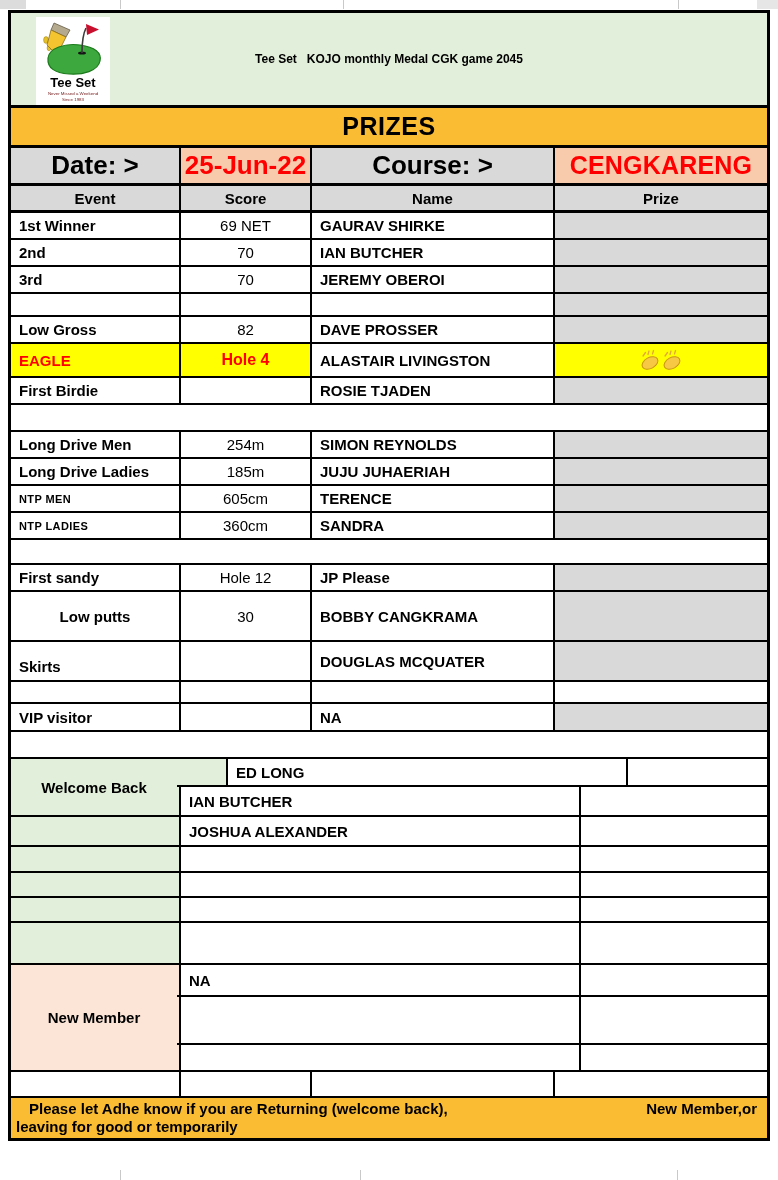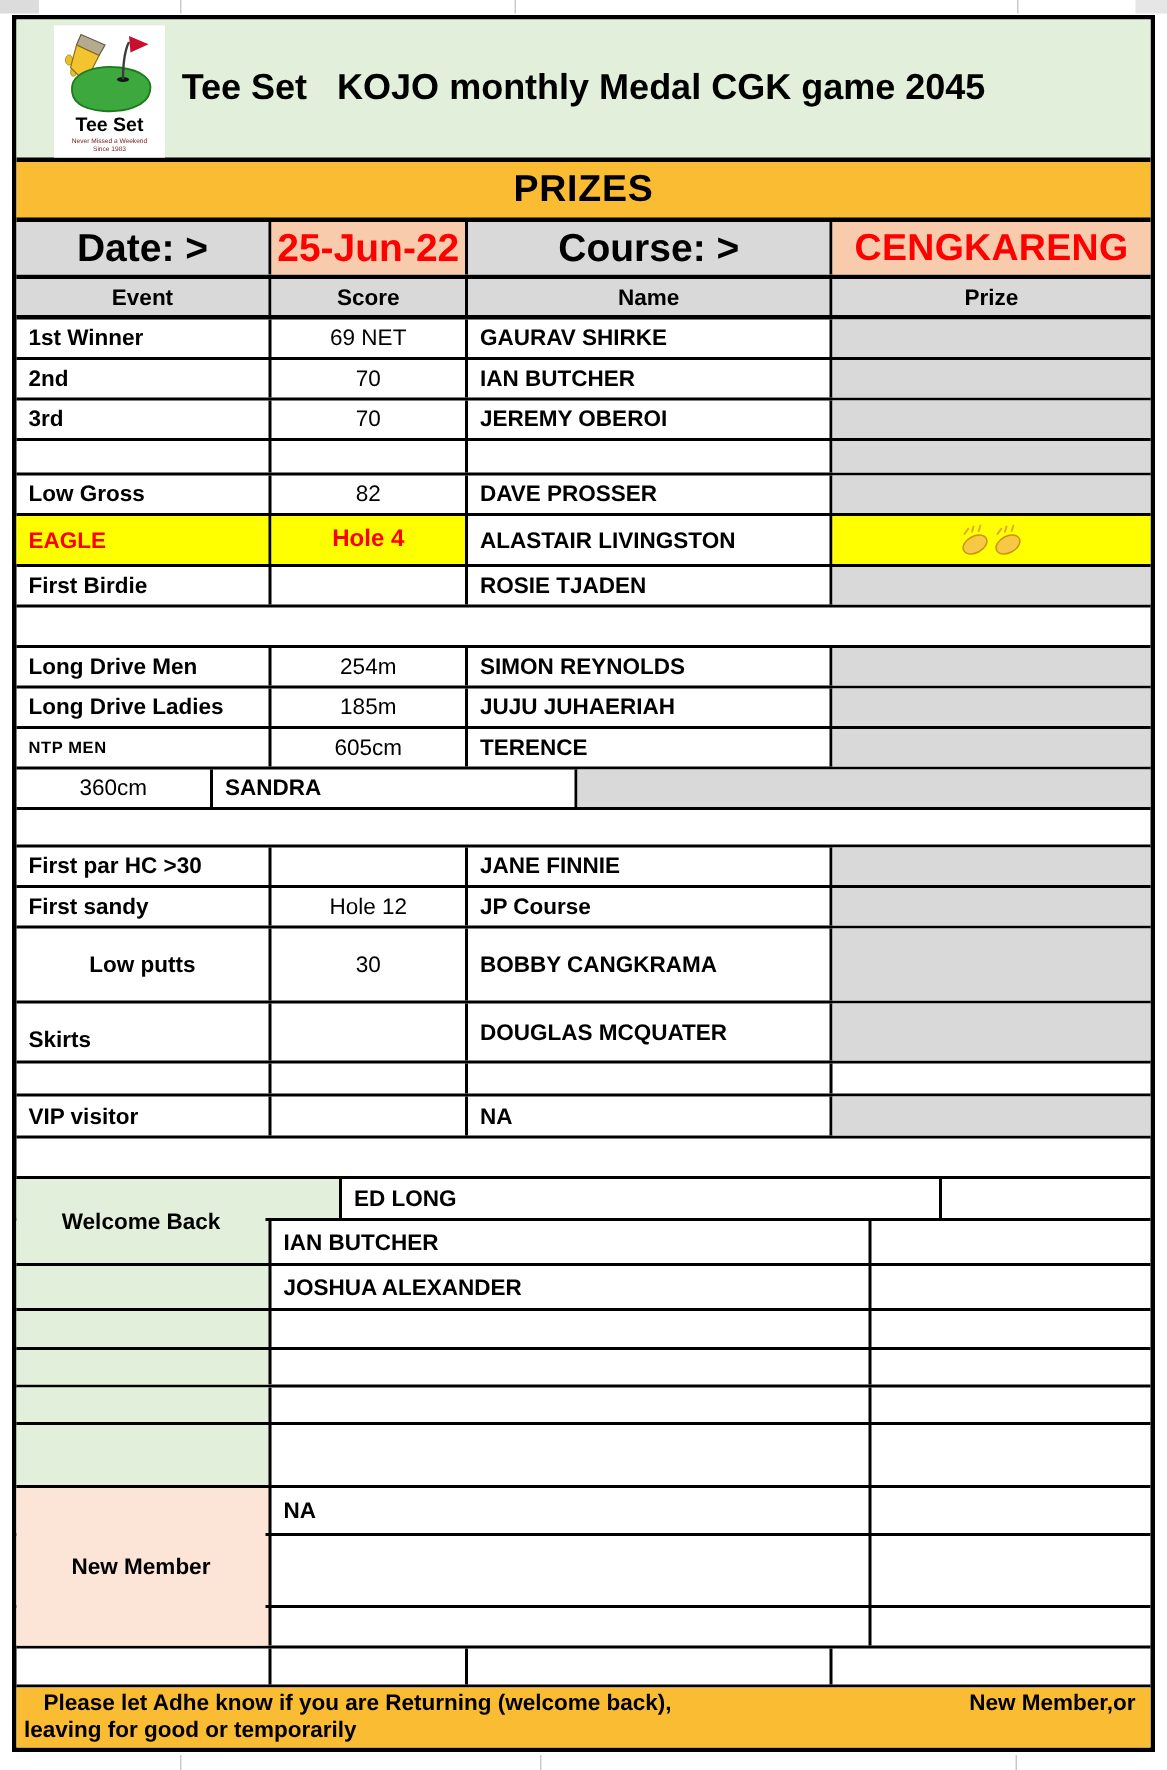--- a/index.html
+++ b/index.html
@@ -26,21 +26,21 @@
   .name{padding-left:8px;font-weight:bold;font-size:15px;}
   .prize-gray{background:var(--gray);}
   .bg-yellow{background:var(--yellow);}
   .bg-green{background:var(--green);}
   .bg-lpeach{background:var(--lpeach);}
   .txt-red{color:var(--red);}
   .eagle-score{font-size:16px;font-weight:bold;}
   .hdr{height:95px;background:var(--green);border-bottom:3px solid #000;
        display:flex;align-items:center;justify-content:center;}
   .logo{position:absolute;left:25px;top:4px;width:74px;height:88px;background:#fff;}
-  .title{font-size:24px;font-weight:bold;white-space:pre;}
+  .title{font-size:12px;font-weight:bold;white-space:pre;}
   .banner{height:40px;background:var(--gold);border-bottom:3px solid #000;
           display:flex;align-items:center;justify-content:center;}
   .banner span{font-size:25px;font-weight:bold;letter-spacing:.5px;}
   .daterow{height:38px;border-bottom:3px solid #000;}
   .dc{justify-content:center;font-weight:bold;font-size:26px;}
   .dc.gray{background:var(--gray);}
   .dc.peach{background:var(--peach);color:var(--red);}
   .dc.course{font-size:25px;letter-spacing:.2px;}
   .colhead{height:27px;border-bottom:3px solid #000;}
   .ch{background:var(--gray);justify-content:center;font-weight:bold;font-size:15px;}
@@ -175,37 +175,32 @@
         <div class="cell c3 name">JUJU JUHAERIAH</div>
         <div class="cell c4 prize-gray"></div>
       </div>
       <div class="row" style="height: 27px;">
         <div class="cell c1 event small">NTP  MEN</div>
         <div class="cell c2 score">605cm</div>
         <div class="cell c3 name">TERENCE</div>
         <div class="cell c4 prize-gray"></div>
       </div>
       <div class="row" style="height: 27px;">
+        <div class="cell c1 event small">NTP  LADIES</div>
         <div class="cell c2 score">360cm</div>
         <div class="cell c3 name">SANDRA</div>
         <div class="cell c4 prize-gray"></div>
       </div>
       <div class="row" style="height: 25px;">
         <div class="cell cfull"></div>
       </div>
       <div class="row" style="height: 27px;">
-        <div class="cell c1 event">First par HC &gt;30</div>
-        <div class="cell c2 score"></div>
-        <div class="cell c3 name">JANE FINNIE</div>
-        <div class="cell c4 prize-gray"></div>
-      </div>
-      <div class="row" style="height: 27px;">
         <div class="cell c1 event">First sandy</div>
         <div class="cell c2 score">Hole 12</div>
-        <div class="cell c3 name">JP Course</div>
+        <div class="cell c3 name">JP Please</div>
         <div class="cell c4 prize-gray"></div>
       </div>
       <div class="row" style="height: 50px;">
         <div class="cell c1 event center">Low putts</div>
         <div class="cell c2 score">30</div>
         <div class="cell c3 name">BOBBY CANGKRAMA</div>
         <div class="cell c4 prize-gray"></div>
       </div>
       <div class="row" style="height: 40px;">
         <div class="cell c1 event vbottom">Skirts</div>

